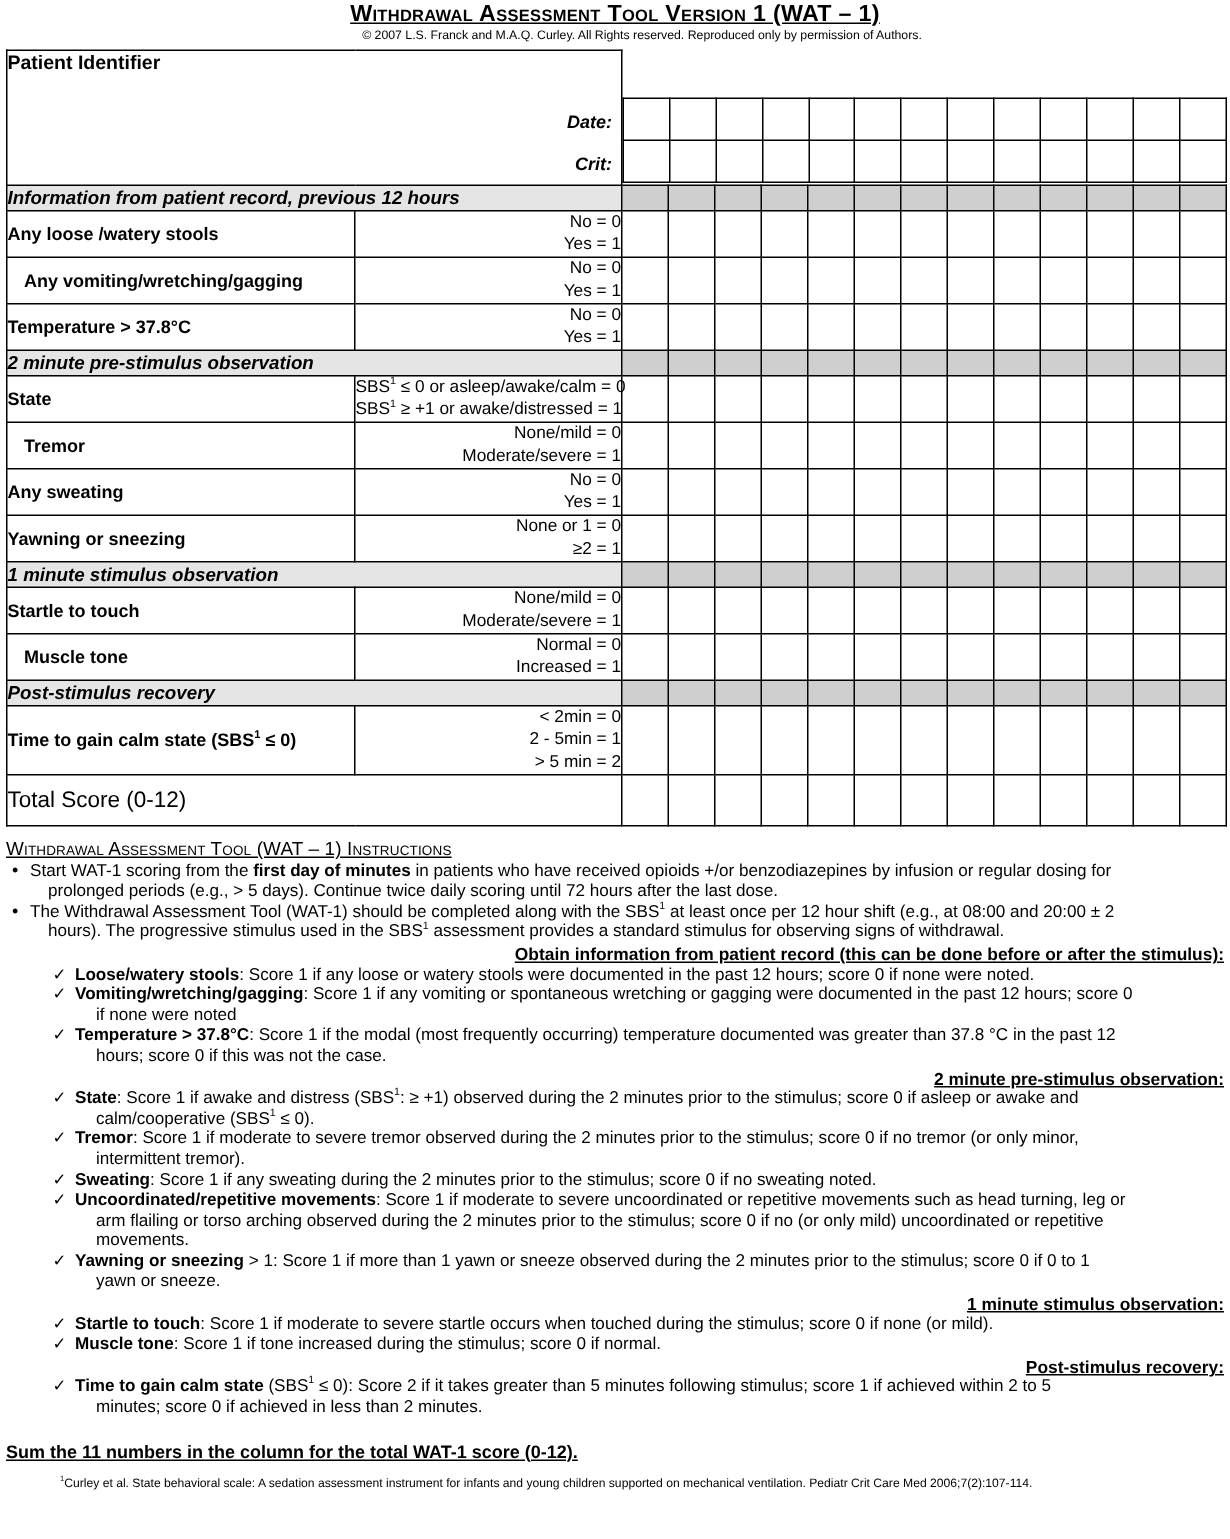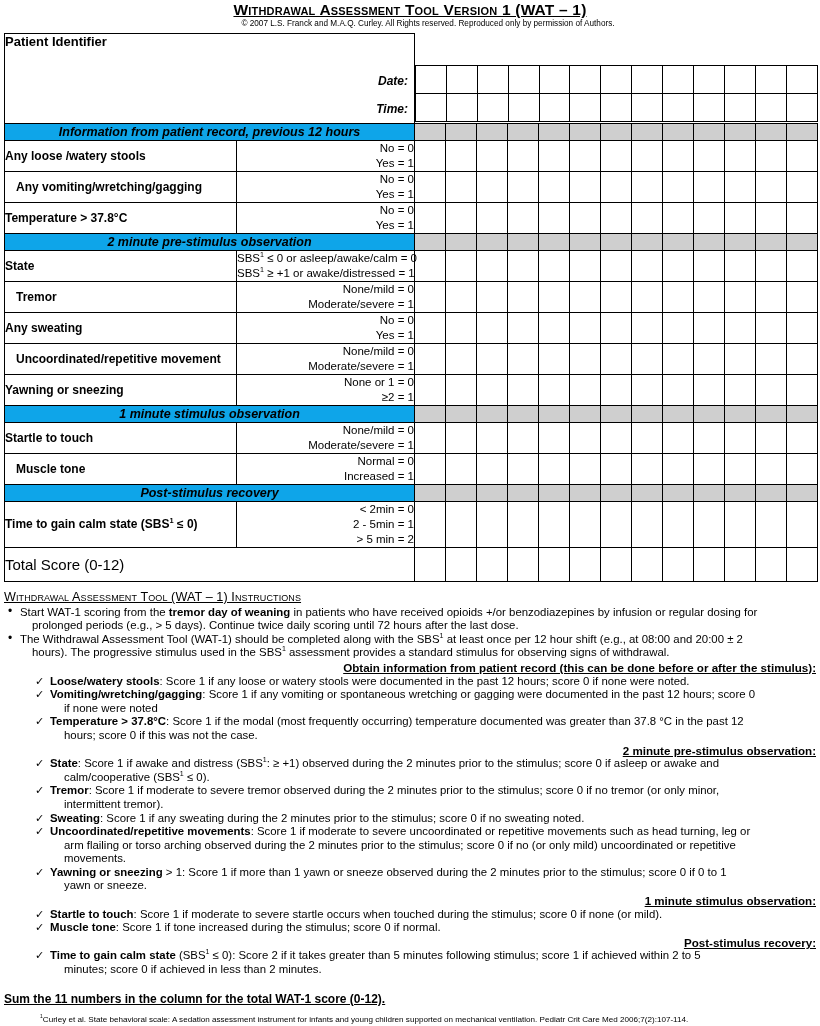--- a/index.html
+++ b/index.html
@@ -70,28 +70,27 @@
     font-style: italic;
     font-weight: bold;
     font-size: 12px;
     padding-right: 6px;
     height: 28px;
     line-height: 28px;
   }
 
   
   .section-band {
-    background: #0ea5e9;
+    background: #e5e5e5;
     font-style: italic;
     font-weight: bold;
     font-size: 12.5px;
     padding: 1px 0 1px 6px;
     height: 17px;
     line-height: 15px;
-    text-align: center;
   }
   .section-band-grid { background: #cfcfcf; }
 
   
   .item-name {
     font-weight: bold;
     font-size: 12px;
     padding: 2px 2px 2px 7px;
     line-height: 15px;
   }
@@ -206,21 +205,21 @@
       <col class="grid-cell">
       <col class="grid-cell">
       <col class="grid-cell">
     </colgroup>
   <tbody id="table-body">
       <tr>
         <td class="pid-block" colspan="2" rowspan="1">
           <div class="pid-label">Patient Identifier</div>
           <div style="height:18px"></div>
           <div class="dt-label">Date:</div>
-          <div class="dt-label">Time:</div>
+          <div class="dt-label">Crit:</div>
         </td>
         <td colspan="13" style="padding:0;border:0">
           <table style="border-collapse:collapse;width:100%;table-layout:fixed">
             <tbody>
               <tr style="height:30px">
                 <td colspan="13" style="border:0"></td>
               </tr>
               <tr>
                 <td style="border:1px solid #000;height:28px"></td>
                 <td style="border:1px solid #000;height:28px"></td>
@@ -401,40 +400,20 @@
         <td class="grid-cell"></td>
         <td class="grid-cell"></td>
         <td class="grid-cell"></td>
         <td class="grid-cell"></td>
         <td class="grid-cell"></td>
         <td class="grid-cell"></td>
         <td class="grid-cell"></td>
         <td class="grid-cell"></td>
       </tr>
       <tr class="row-2line">
-        <td class="item-name indent">Uncoordinated/repetitive movement</td>
-        <td class="item-scores">
-          <span class="ln">None/mild = 0</span>
-          <span class="ln">Moderate/severe = 1</span>
-        </td>
-        <td class="grid-cell"></td>
-        <td class="grid-cell"></td>
-        <td class="grid-cell"></td>
-        <td class="grid-cell"></td>
-        <td class="grid-cell"></td>
-        <td class="grid-cell"></td>
-        <td class="grid-cell"></td>
-        <td class="grid-cell"></td>
-        <td class="grid-cell"></td>
-        <td class="grid-cell"></td>
-        <td class="grid-cell"></td>
-        <td class="grid-cell"></td>
-        <td class="grid-cell"></td>
-      </tr>
-      <tr class="row-2line">
         <td class="item-name">Yawning or sneezing</td>
         <td class="item-scores">
           <span class="ln">None or 1 = 0</span>
           <span class="ln">≥2 = 1</span>
         </td>
         <td class="grid-cell"></td>
         <td class="grid-cell"></td>
         <td class="grid-cell"></td>
         <td class="grid-cell"></td>
         <td class="grid-cell"></td>
@@ -555,21 +534,21 @@
         <td class="grid-cell"></td>
         <td class="grid-cell"></td>
         <td class="grid-cell"></td>
       </tr>
     </tbody>
 </table>
 
 <div class="instructions">
   <div class="instr-heading">Withdrawal Assessment Tool (WAT – 1) Instructions</div>
   <ul class="bullet-list" id="bullet-list">
-      <li>Start WAT-1 scoring from the <span class="b">tremor day of weaning</span> in patients who have received opioids +/or benzodiazepines by infusion or regular dosing for<span class="cont">prolonged periods (e.g., &gt; 5 days). Continue twice daily scoring until 72 hours after the last dose.</span></li>
+      <li>Start WAT-1 scoring from the <span class="b">first day of minutes</span> in patients who have received opioids +/or benzodiazepines by infusion or regular dosing for<span class="cont">prolonged periods (e.g., &gt; 5 days). Continue twice daily scoring until 72 hours after the last dose.</span></li>
       <li>The Withdrawal Assessment Tool (WAT-1) should be completed along with the SBS<sup>1</sup> at least once per 12 hour shift (e.g., at 08:00 and 20:00 ± 2<span class="cont">hours). The progressive stimulus used in the SBS<sup>1</sup> assessment provides a standard stimulus for observing signs of withdrawal.</span></li>
     </ul>
   <div id="instr-groups">
       <div class="sub-heading ind">Obtain information from patient record (this can be done before or after the stimulus):</div>
       <ul class="check-list">
         <li><span class="b">Loose/watery stools</span>: Score 1 if any loose or watery stools were documented in the past 12 hours; score 0 if none were noted.</li>
         <li><span class="b">Vomiting/wretching/gagging</span>: Score 1 if any vomiting or spontaneous wretching or gagging were documented in the past 12 hours; score 0<span class="cont">if none were noted</span></li>
         <li><span class="b">Temperature &gt; 37.8°C</span>: Score 1 if the modal (most frequently occurring) temperature documented was greater than 37.8 °C in the past 12<span class="cont">hours; score 0 if this was not the case.</span></li>
       </ul>
       <div class="sub-heading">2 minute pre-stimulus observation:</div>

